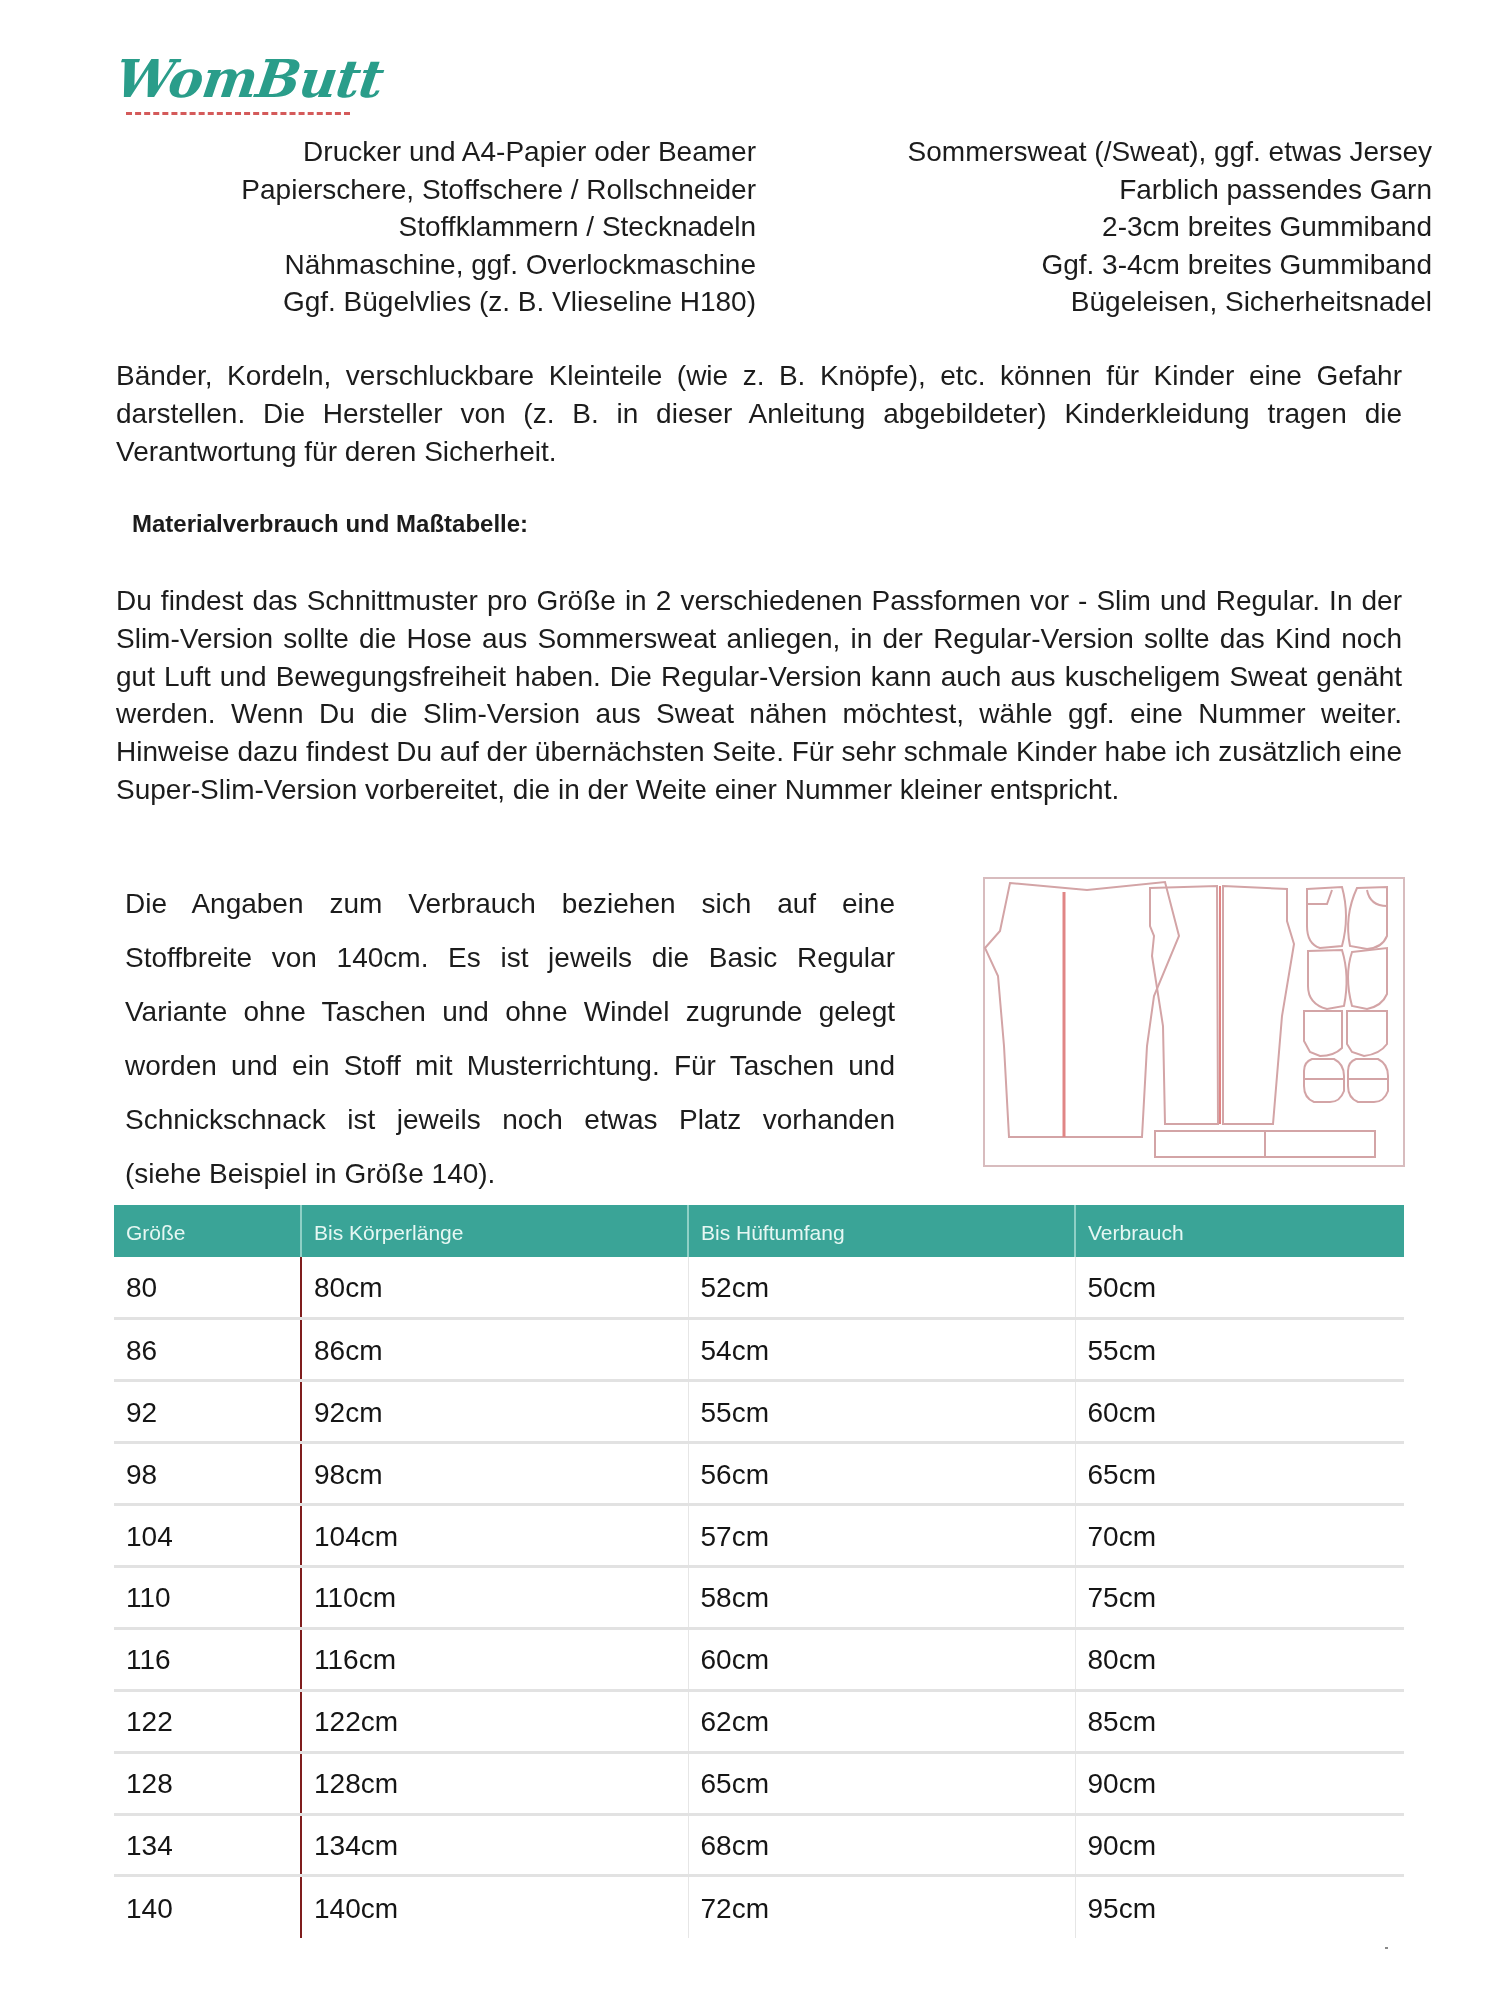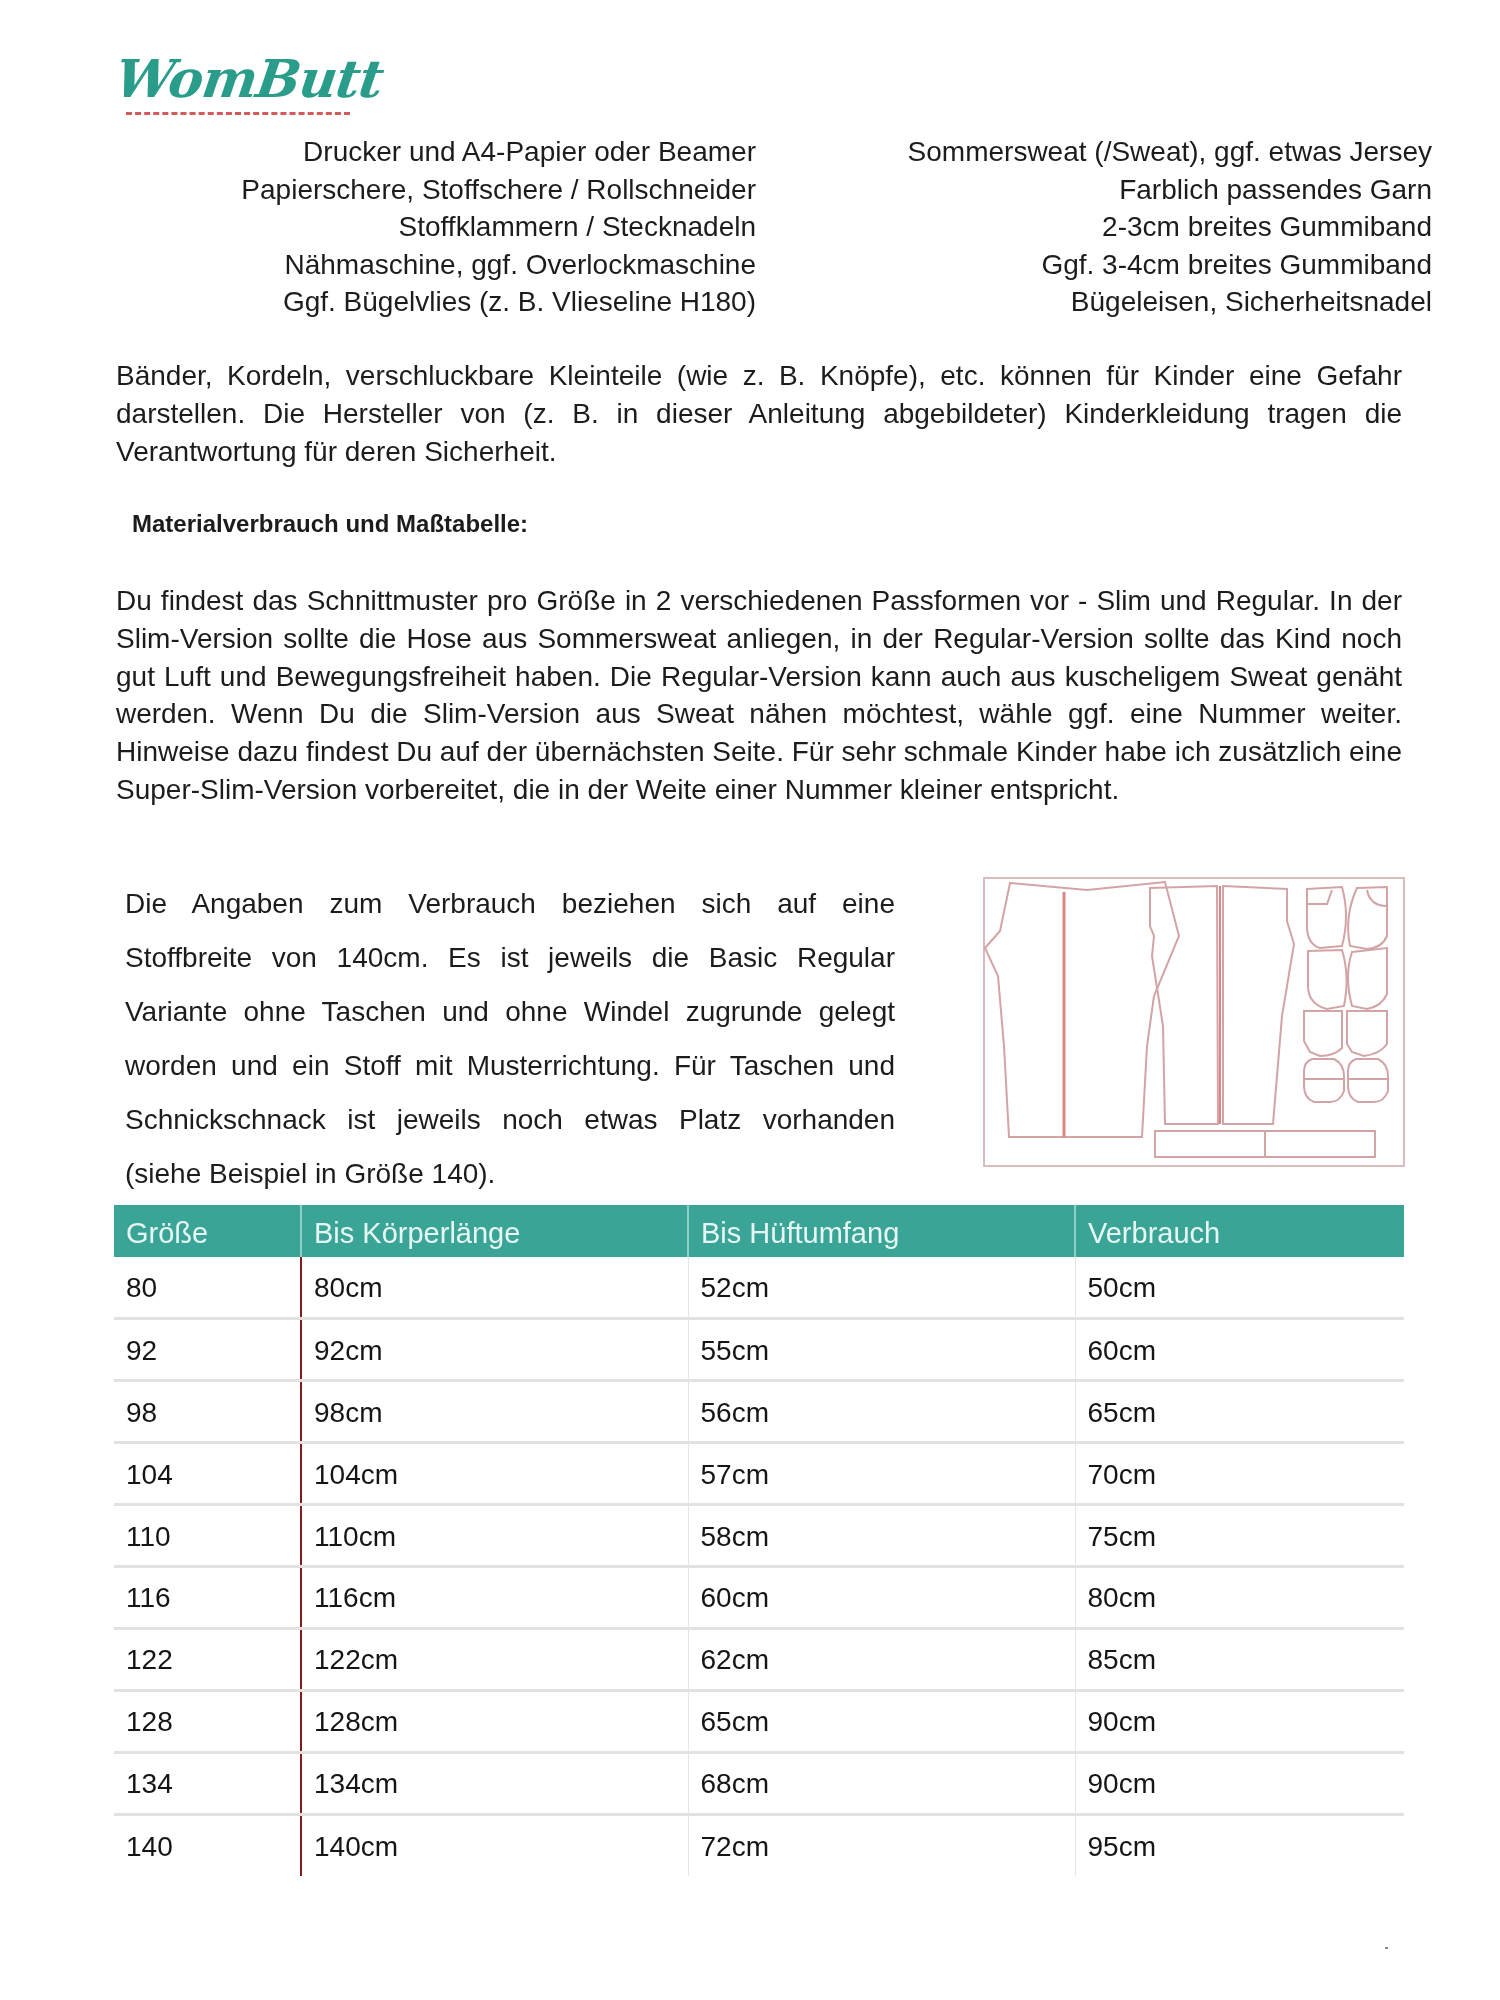--- a/index.html
+++ b/index.html
@@ -33,21 +33,21 @@
     }
 
     .diagram { position: absolute; left: 982px; top: 876px; width: 425px; height: 295px; }
 
     .size-table {
       position: absolute; left: 114px; top: 1205px; width: 1290px;
       border-collapse: collapse; font-size: 28px;
     }
     .size-table thead th {
       background: #3aa497; color: #e6f7f3; font-weight: normal; text-align: left;
-      height: 52px; padding: 4px 12px 0 12px; font-size: 29px;
+      height: 52px; padding: 4px 12px 0 12px; font-size: 21px;
       border-right: 2px solid #8fd0c6;
     }
     .size-table thead th:last-child { border-right: none; }
     .size-table tbody td {
       height: 61.9px; padding: 2px 12px 0 12px; color: #151515;
       border-bottom: 3px solid #e2e2e2;
       border-right: 1px solid #e6e6e6;
     }
     .size-table tbody tr:last-child td { border-bottom: none; }
     .size-table tbody td:first-child { border-right: 2px solid #7f1d1d; }
@@ -139,20 +139,26 @@
     </tr>
   </thead>
   <tbody>
     <tr>
       <td>80</td>
       <td>80cm</td>
       <td>52cm</td>
       <td>50cm</td>
     </tr>
     <tr>
+      <td>86</td>
+      <td>86cm</td>
+      <td>54cm</td>
+      <td>55cm</td>
+    </tr>
+    <tr>
       <td>92</td>
       <td>92cm</td>
       <td>55cm</td>
       <td>60cm</td>
     </tr>
     <tr>
       <td>98</td>
       <td>98cm</td>
       <td>56cm</td>
       <td>65cm</td>

